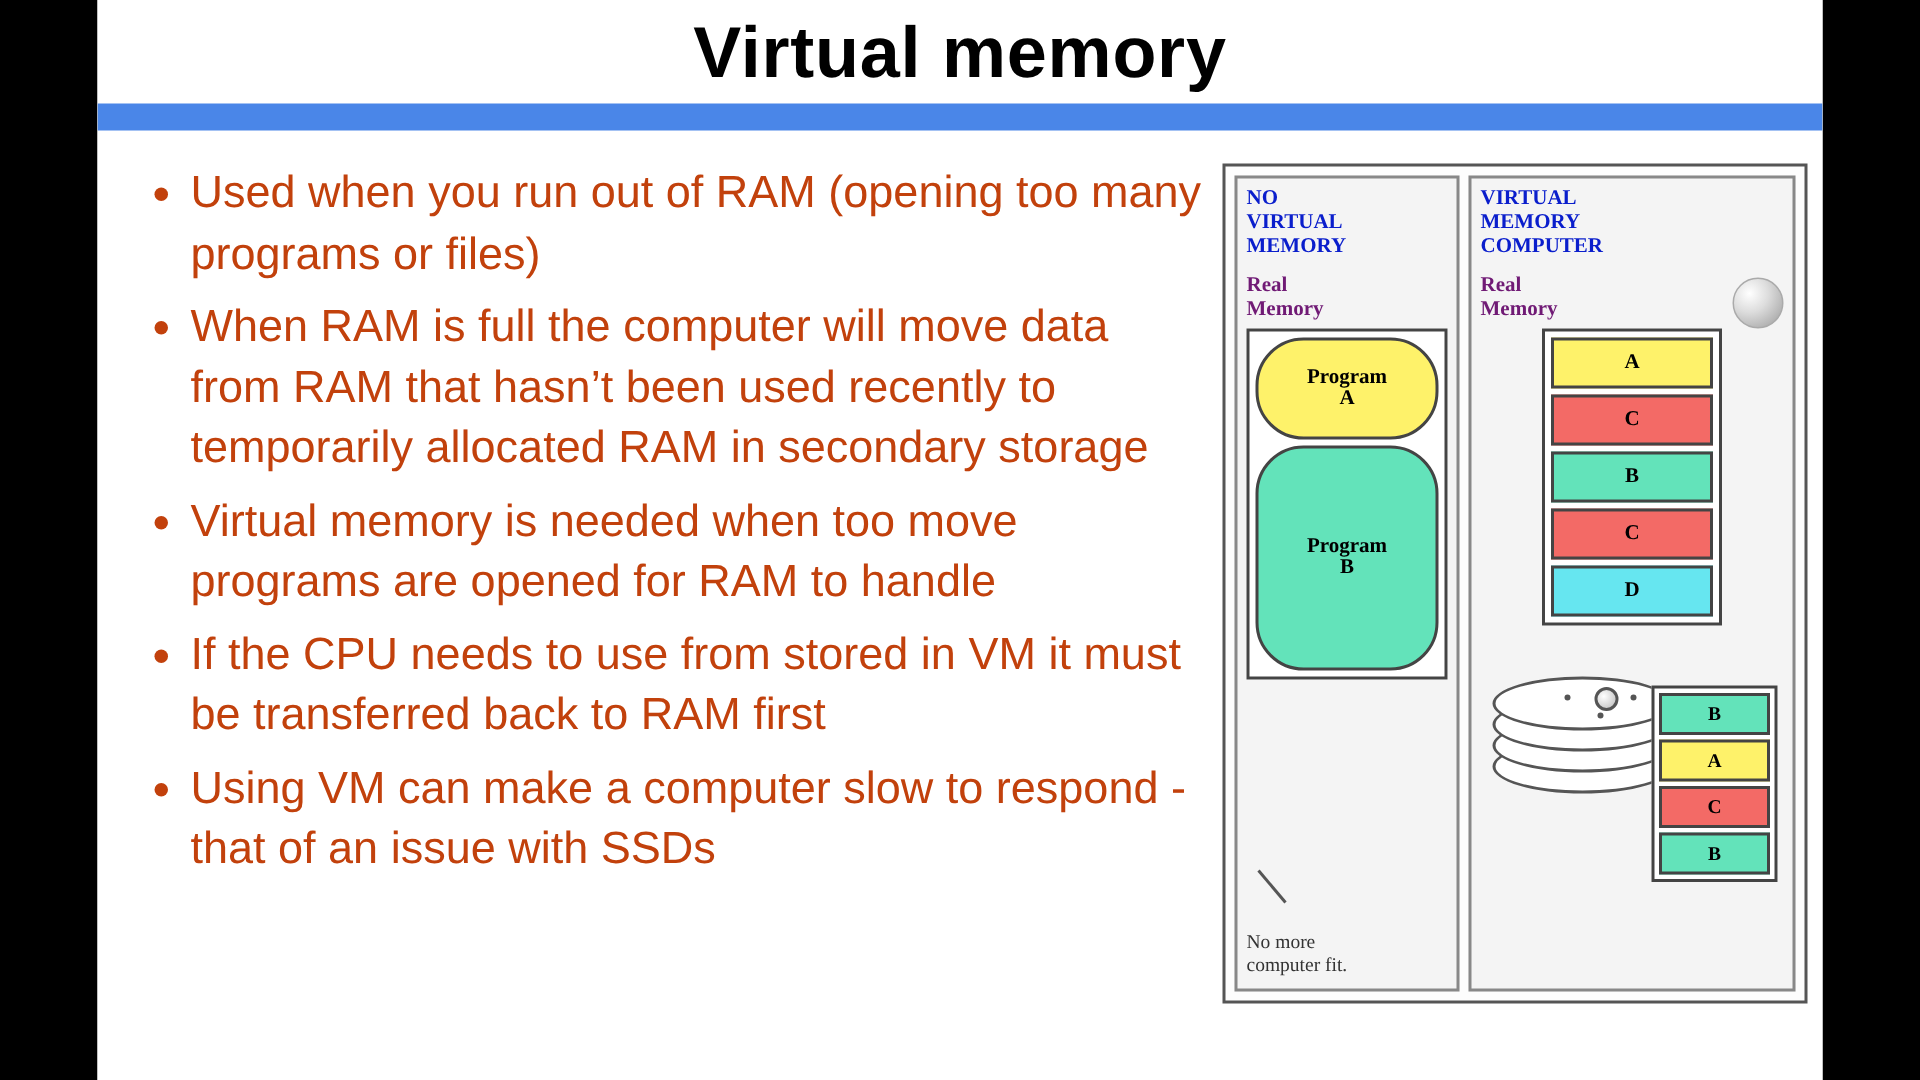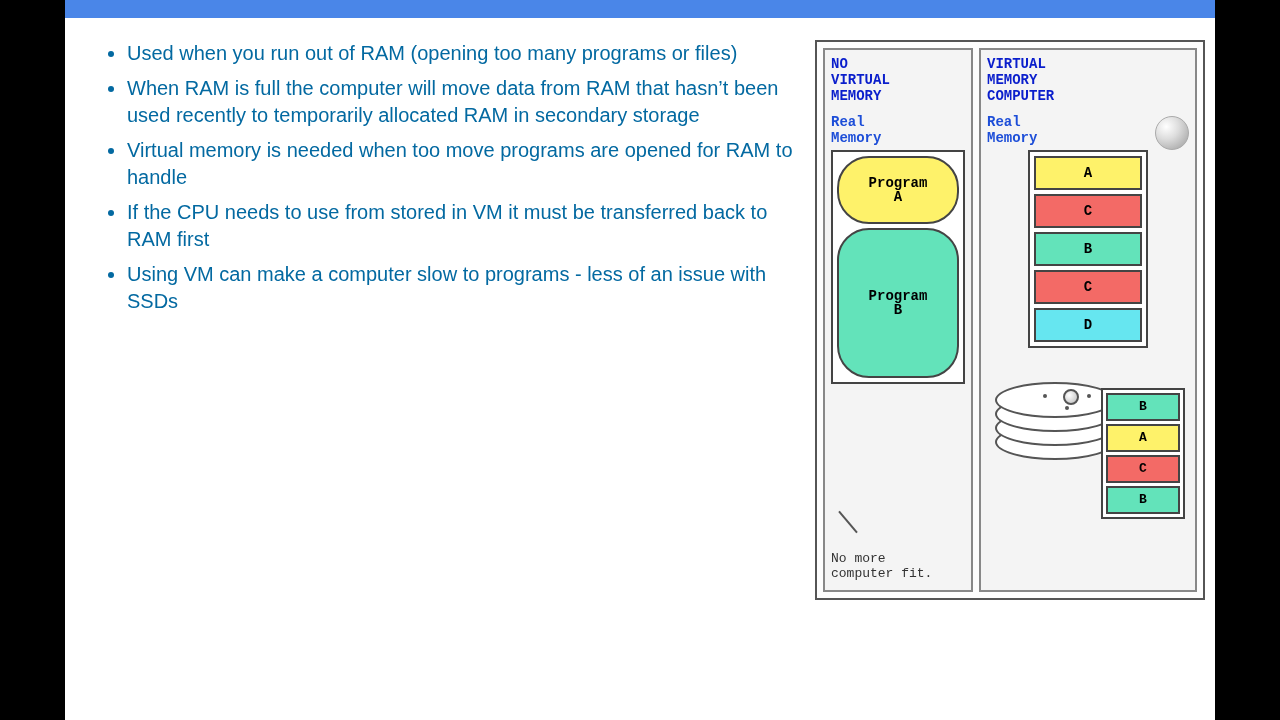--- a/index.html
+++ b/index.html
@@ -22,38 +22,38 @@
     width: 100%;
   }
 
   .content {
     display: flex;
     padding: 22px 10px 0 30px;
   }
 
   .bullets {
     flex: 1 1 auto;
-    font-size: 20px;
+    font-size: 30px;
     line-height: 1.35;
-    color: #0369a1;
+    color: #c2410c;
     padding-right: 8px;
   }
   .bullets ul { list-style: disc; padding-left: 32px; }
   .bullets li { margin-bottom: 8px; }
 
   
   .panel {
     flex: 0 0 390px;
     height: 560px;
     border: 2px solid #555;
     background: #fdfdfd;
     display: flex;
     padding: 6px;
     gap: 6px;
-    font-family: Liberation Mono, monospace;
+    font-family: Liberation Serif, serif;
   }
   .col {
     border: 2px solid #888;
     background: #f4f4f4;
     padding: 6px 6px 8px 6px;
     position: relative;
     display: flex;
     flex-direction: column;
   }
   .col-left  { flex: 0 0 150px; }
@@ -63,21 +63,21 @@
     font-size: 14px;
     font-weight: 700;
     color: #0a1ecc;
     line-height: 1.15;
     margin-bottom: 10px;
     white-space: pre-line;
   }
   .sub-label {
     font-size: 14px;
     font-weight: 700;
-    color: #1d4ed8;
+    color: #701a75;
     margin-bottom: 4px;
     white-space: pre-line;
   }
 
   .mem-box {
     border: 2px solid #444;
     background: #fff;
     display: flex;
     flex-direction: column;
     gap: 4px;
@@ -171,31 +171,32 @@
     background: radial-gradient(circle at 32% 30%, #fff 0%, #ddd 40%, #9a9a9a 100%);
     border: 1px solid #aaa;
   }
 </style>
 </head>
 <body>
 
 <div class="pillarbox"></div>
 
 <div class="slide">
+  <div class="title">Virtual memory</div>
   <div class="blue-bar"></div>
 
   <div class="content">
 
     <div class="bullets">
       <ul>
         <li>Used when you run out of RAM (opening too many programs or files)</li>
         <li>When RAM is full the computer will move data from RAM that hasn’t been used recently to temporarily allocated RAM in secondary storage</li>
         <li>Virtual memory is needed when too move programs are opened for RAM to handle</li>
         <li>If the CPU needs to use from stored in VM it must be transferred back to RAM first</li>
-        <li>Using VM can make a computer slow to programs - less of an issue with SSDs</li>
+        <li>Using VM can make a computer slow to respond - that of an issue with SSDs</li>
       </ul>
     </div>
 
     <div class="panel">
 
       <div class="col col-left">
         <div class="col-heading">NO
 VIRTUAL
 MEMORY</div>
         <div class="sub-label">Real

